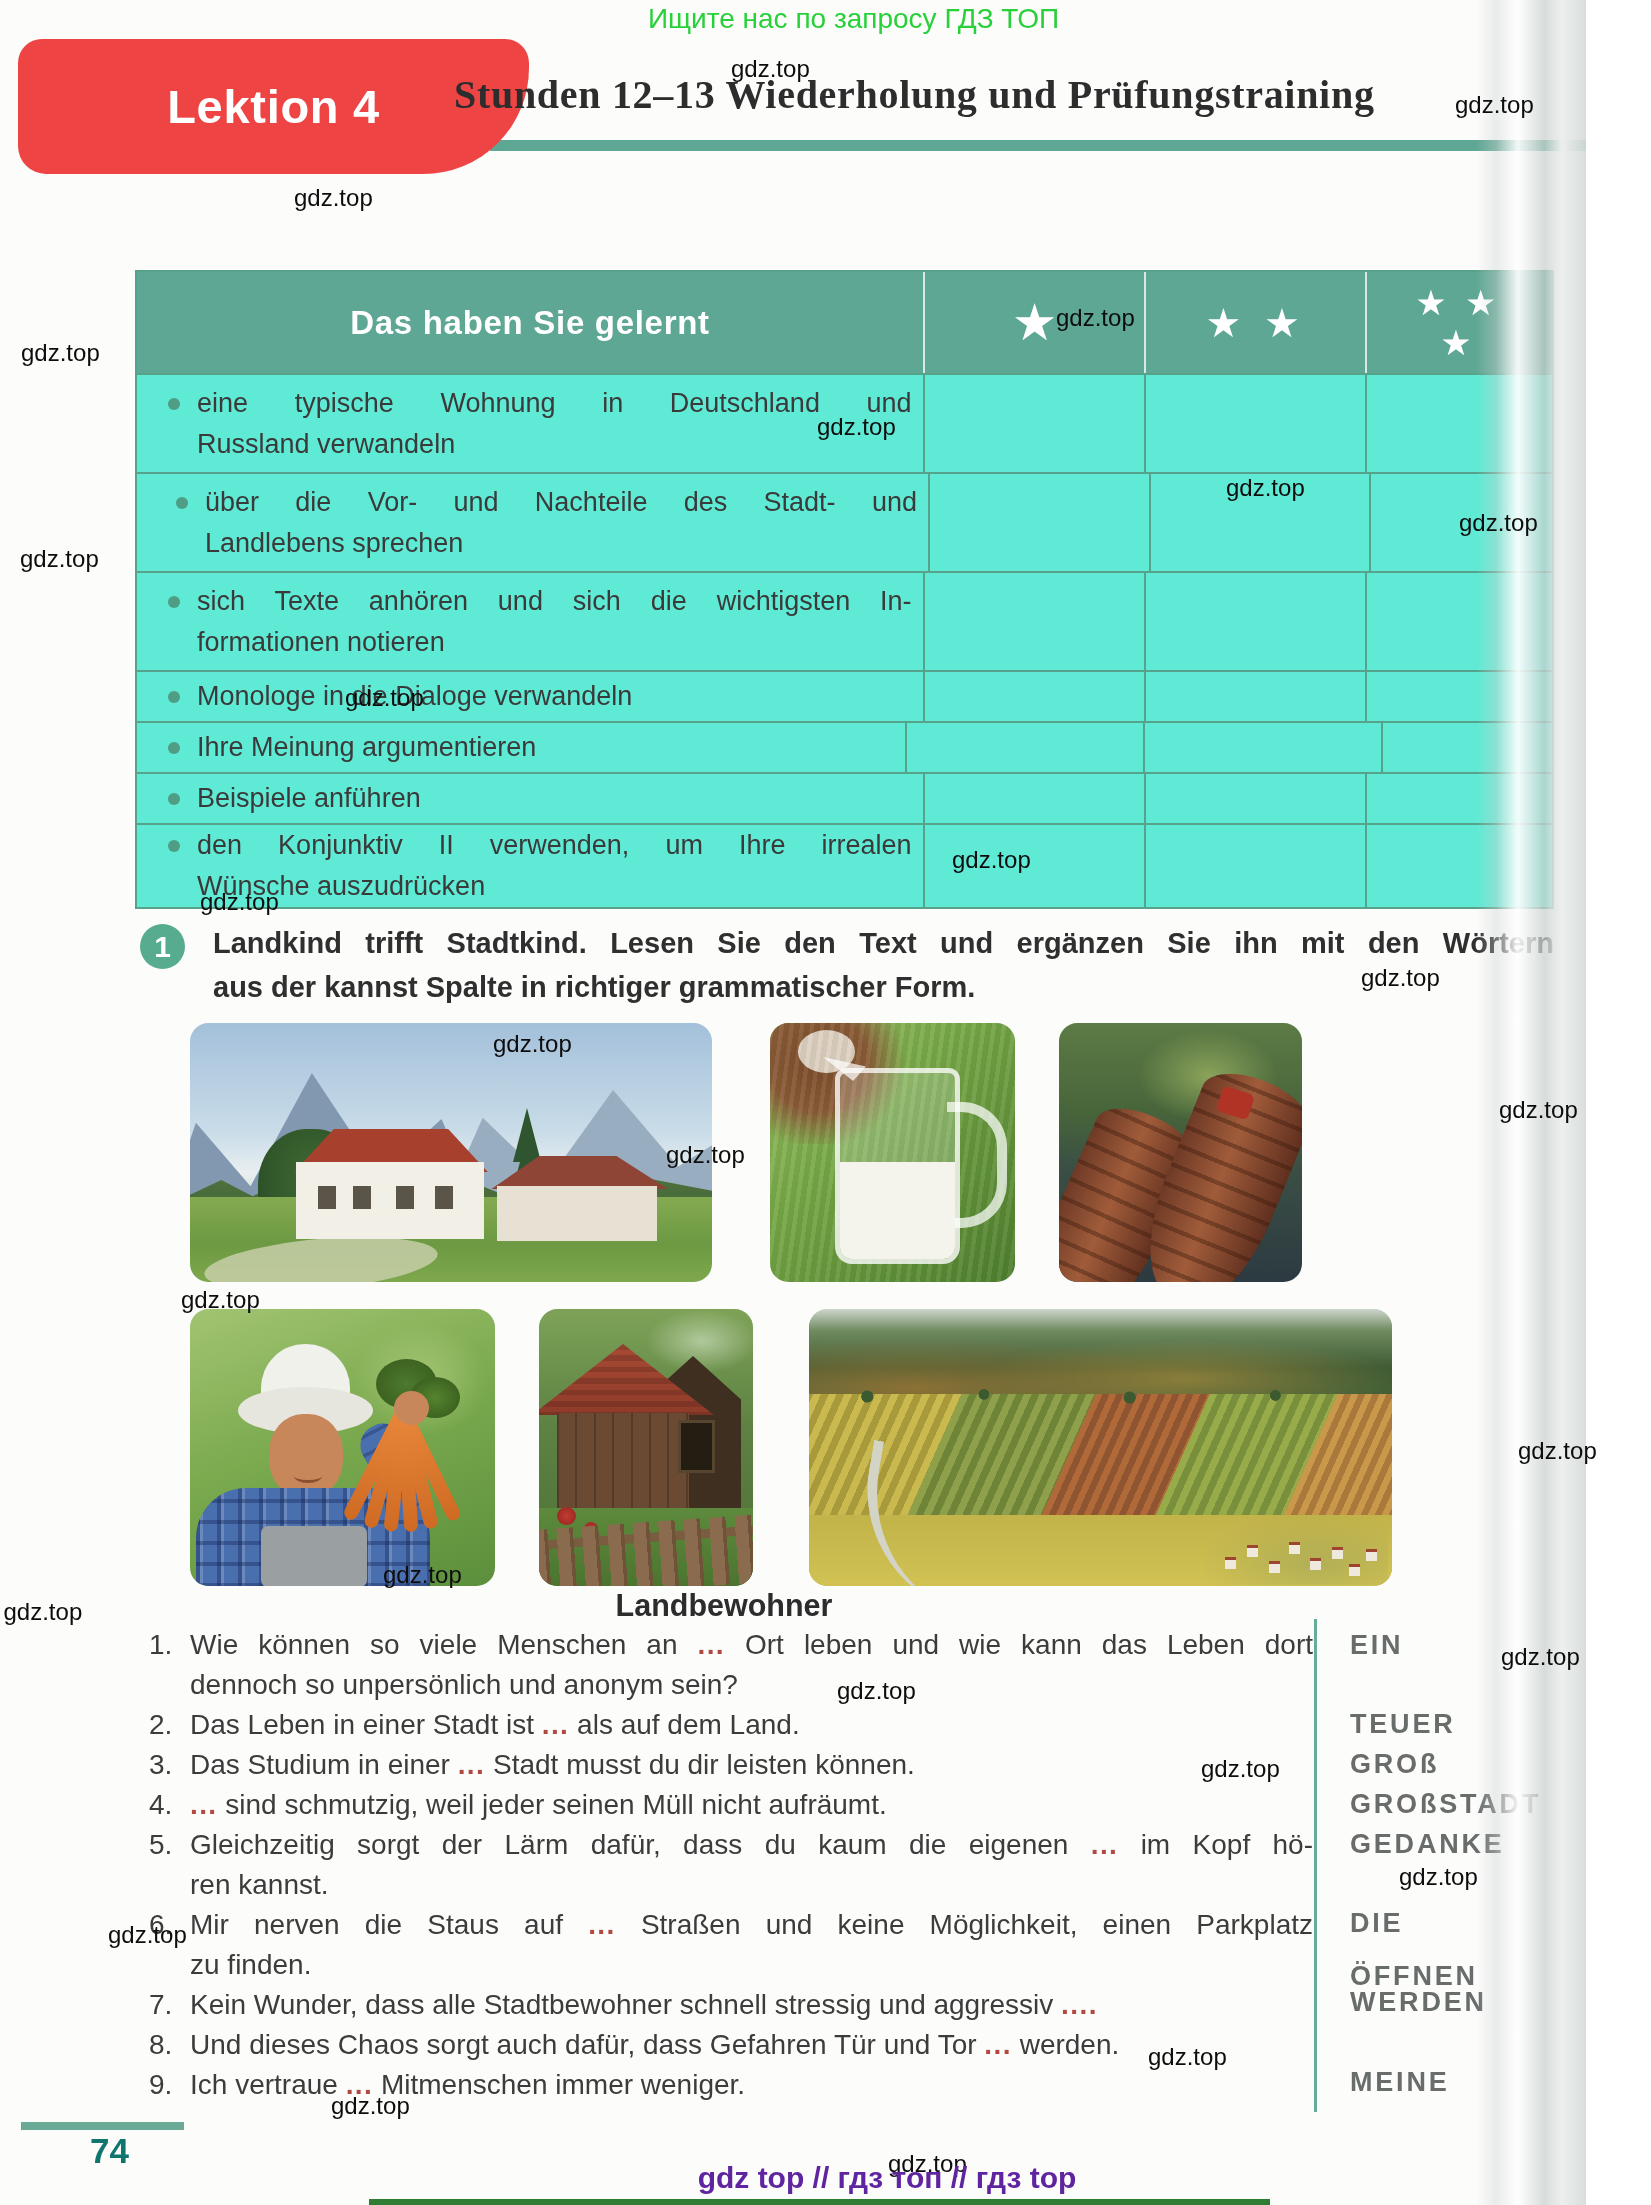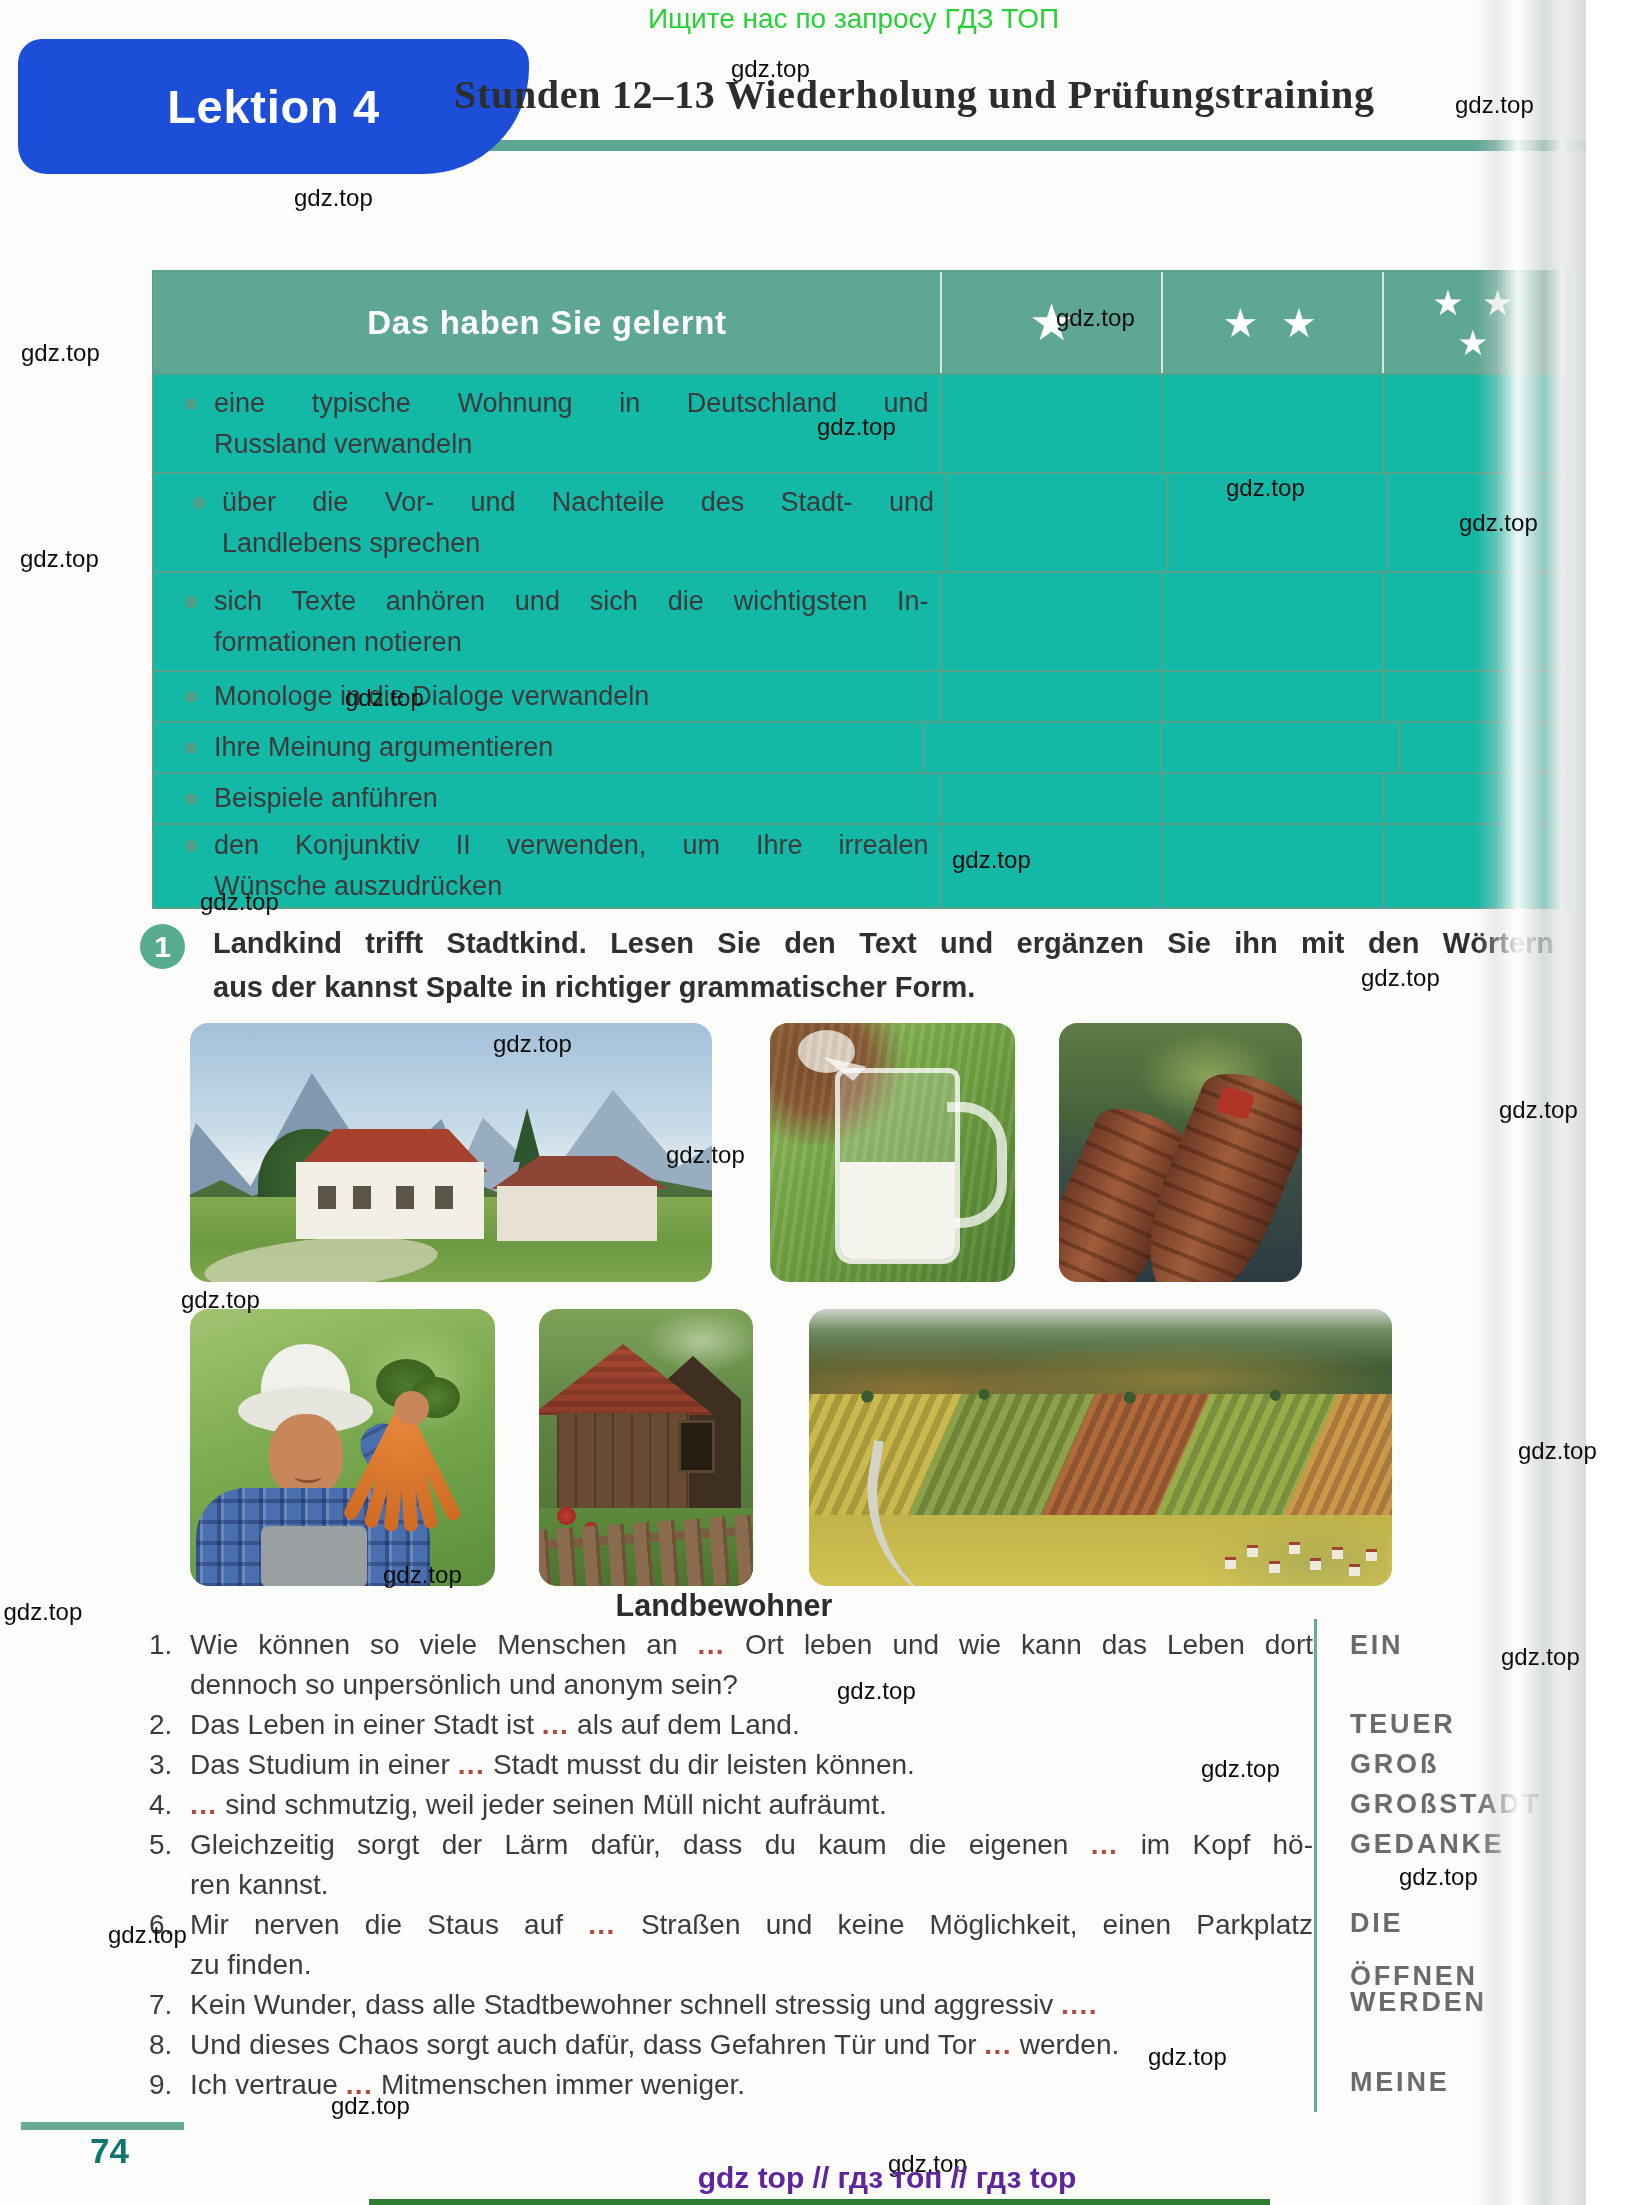--- a/index.html
+++ b/index.html
@@ -9,28 +9,28 @@
   
   .promo-top{position:absolute;left:28px;top:2.8px;width:1651px;text-align:center;
              font-size:28px;color:#28d039;z-index:10;}
   .promo-bottom{position:absolute;left:603px;top:2161px;width:568px;text-align:center;
              font-size:30px;font-weight:700;color:#5f249f;z-index:10;}
   .wm{position:absolute;z-index:6;font-size:24px;color:#0d0d0d;white-space:nowrap;}
   .bottom-bar{position:absolute;left:369px;top:2199px;width:901px;height:6.4px;background:#2f7d33;}
 
   
   .header-line{position:absolute;left:490px;top:140px;width:1096px;height:11.4px;background:#5ea794;z-index:1;}
-  .lektion-banner{position:absolute;left:18px;top:39px;width:511px;height:135px;background:#1d4ed8;
+  .lektion-banner{position:absolute;left:18px;top:39px;width:511px;height:135px;background:#ef4444;
       border-radius:24px 24px 106px 28px;display:flex;align-items:center;justify-content:center;z-index:2;}
   .lektion-banner span{color:#fff;font-size:47px;font-weight:700;letter-spacing:0.7px;}
   .header-title{position:absolute;left:454px;top:71px;width:1029px;z-index:2;
       font-family:"Liberation Serif",serif;font-weight:700;font-size:40px;color:#2d2d2d;letter-spacing:0.7px;}
 
   
-  .gtable{position:absolute;left:152px;top:270px;width:1419px;border:2.8px solid #57a28b;background:#14b8a6;box-sizing:border-box;}
+  .gtable{position:absolute;left:135px;top:270px;width:1419px;border:2.8px solid #57a28b;background:#5eead4;box-sizing:border-box;}
   .thead{display:flex;height:101px;background:#5ea794;}
   .th-text{width:786px;display:flex;align-items:center;justify-content:center;}
   .th-text span{color:#fff;font-size:33px;font-weight:700;letter-spacing:0.7px;}
   .th-s{display:flex;align-items:center;justify-content:center;color:#fff;box-sizing:border-box;
         border-left:2.1px solid rgba(255,255,255,.75);}
   .th-s1{width:221px;font-size:51px;}
   .th-s2{width:221px;font-size:40px;letter-spacing:5.7px;}
   .th-s3{width:184px;font-size:35px;line-height:40px;white-space:pre-line;text-align:center;letter-spacing:4.3px;}
   .trow{display:flex;border-top:2.8px solid #57a28b;box-sizing:border-box;}
   .tc-text{width:786px;position:relative;display:flex;flex-direction:column;justify-content:center;

